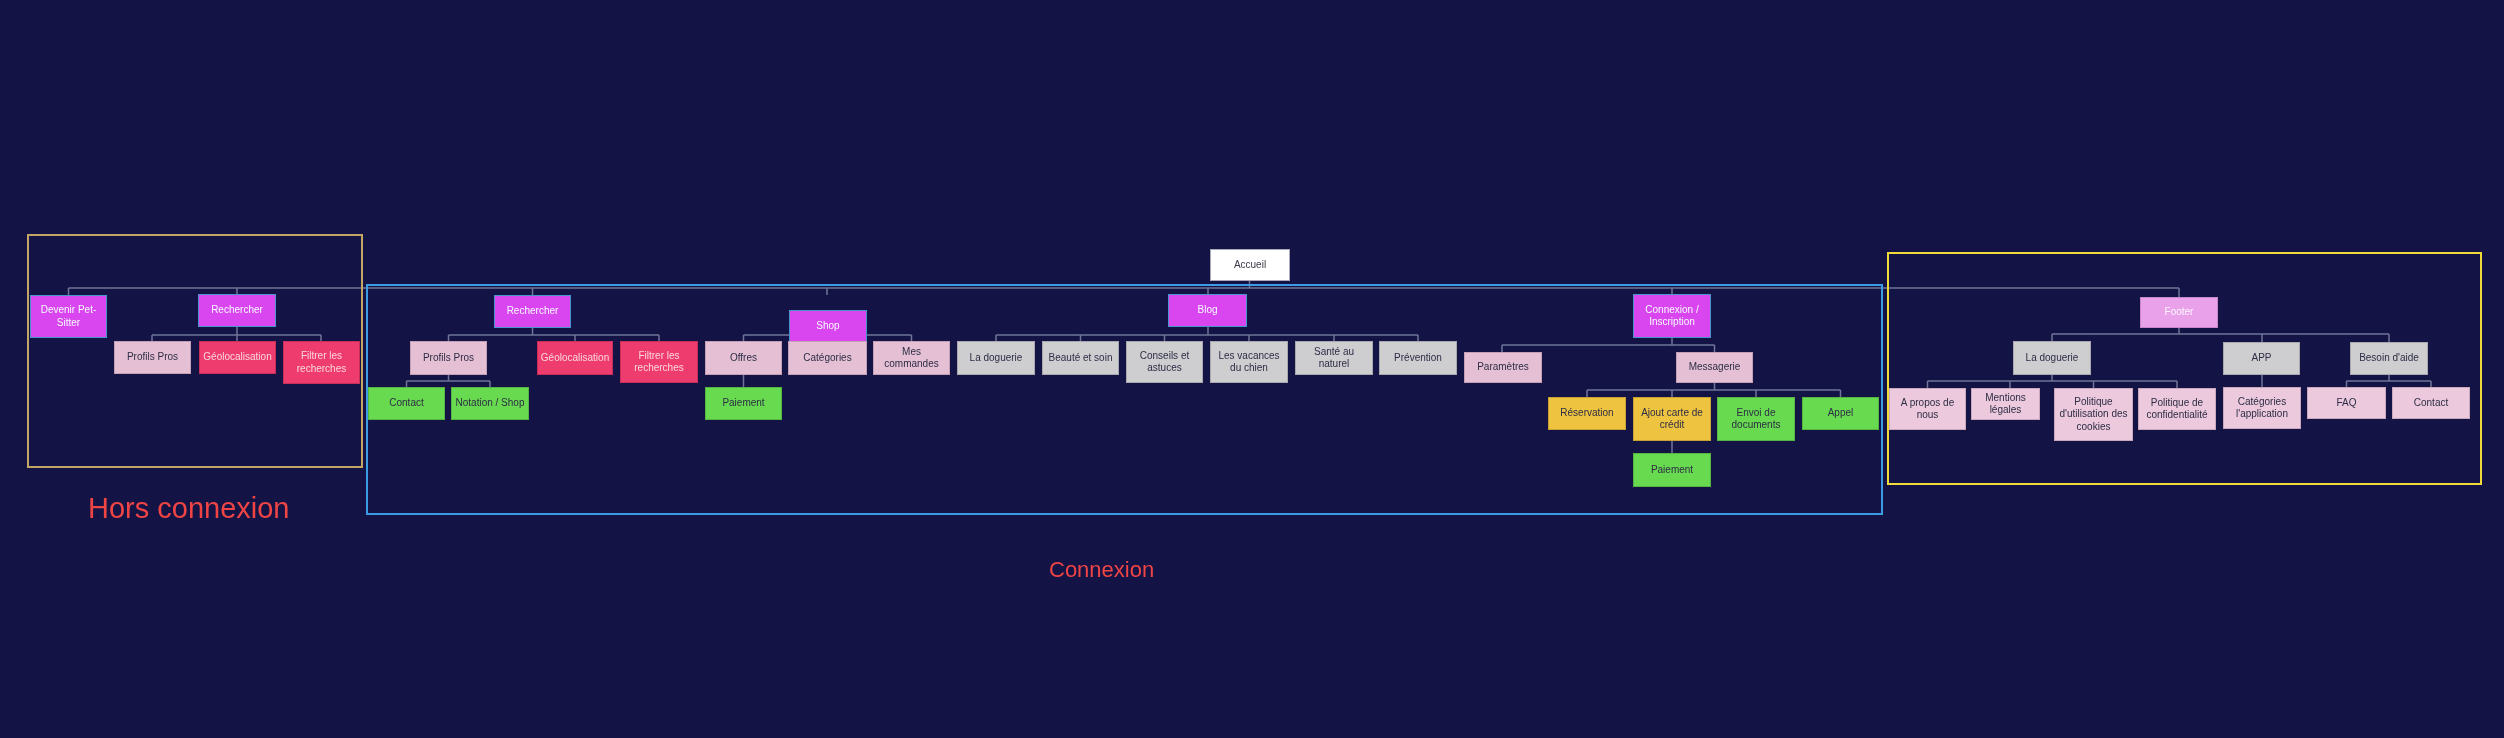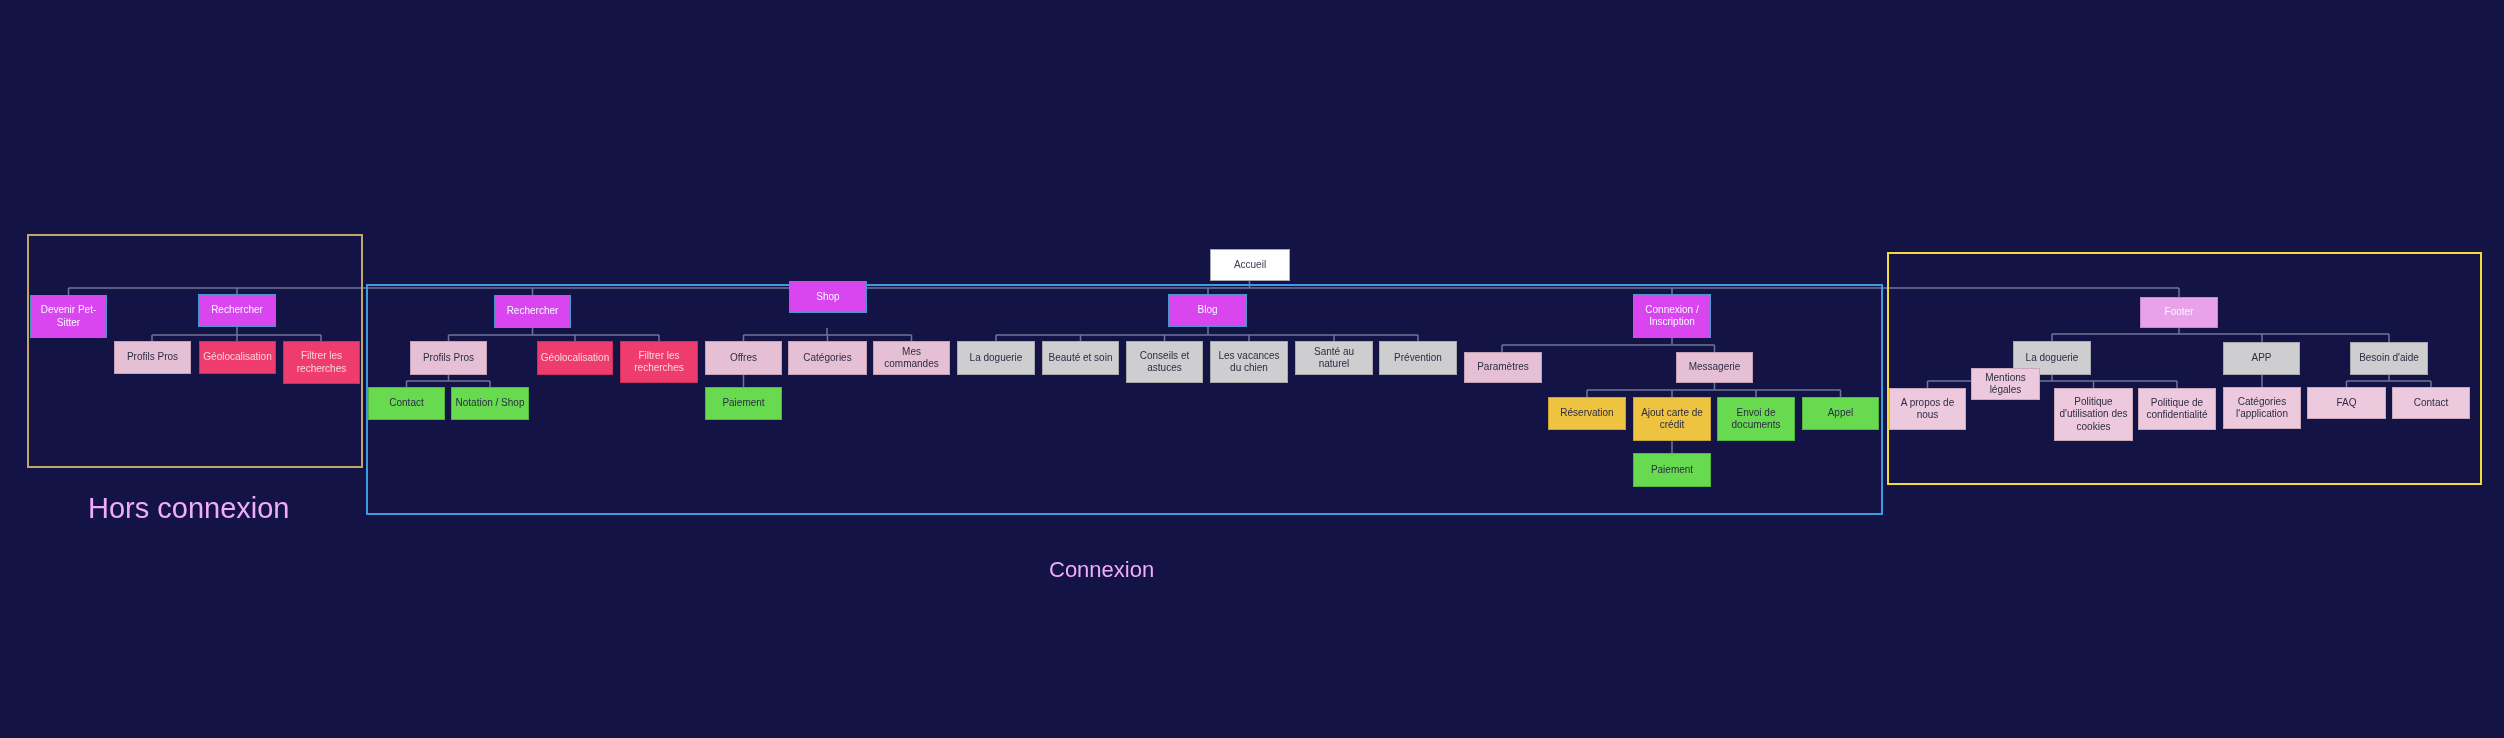--- a/index.html
+++ b/index.html
@@ -15,21 +15,21 @@
         border:1px solid rgba(10,15,60,.25);color:#2d2d45;}
   .node.blue{background:#d946ef;color:#f4fbff;border-color:#4795c9;text-align:center;}
   .node.red{background:#ee3c6e;color:#fad6de;border-color:#c72f59;}
   .node.pink{background:#e5c0d5;border-color:#c4a0b6;}
   .node.pink2{background:#ecc9dc;border-color:#c9a8bc;}
   .node.green{background:#68da50;border-color:#54b53f;}
   .node.yellow{background:#eec33f;border-color:#c7a232;}
   .node.gray{background:#cecdd0;border-color:#a9a8ad;}
   .node.white{background:#ffffff;color:#3a3a4a;border-color:#a9a9b6;}
   .node.violet{background:#e9a1ea;color:#fdf6fe;border-color:#c787c8;}
-  .section-label{position:absolute;color:#f0abfc;font-size:29px;white-space:nowrap;}
+  .section-label{position:absolute;color:#ef4444;font-size:29px;white-space:nowrap;}
 </style>
 </head>
 <body>
 
 <div class="canvas">
 
   <svg class="connectors" viewBox="0 0 2504 738" xmlns="http://www.w3.org/2000/svg">
     <path fill="none" stroke="#6f7596" stroke-width="1.5" d="
       M68.5 288H2179 M68.5 288V295 M237 288V294 M532.5 288V295 M827 288V295
       M1208 288V294 M1672 288V294 M2179 288V297 M1249.5 281V288
@@ -61,21 +61,21 @@
   <div class="node red" style="left:199px;top:341px;width:77px;height:33px">Géolocalisation</div>
   <div class="node red" style="left:283px;top:341px;width:77px;height:43px">Filtrer les recherches</div>
 
   <div class="node blue" style="left:494px;top:295px;width:77px;height:33px">Rechercher</div>
   <div class="node pink" style="left:410px;top:341px;width:77px;height:34px">Profils Pros</div>
   <div class="node red" style="left:537px;top:341px;width:76px;height:34px">Géolocalisation</div>
   <div class="node red" style="left:620px;top:341px;width:78px;height:42px">Filtrer les recherches</div>
   <div class="node green" style="left:368px;top:387px;width:77px;height:33px">Contact</div>
   <div class="node green" style="left:451px;top:387px;width:78px;height:33px">Notation / Shop</div>
 
-  <div class="node blue" style="left:789px;top:281px;width:78px;height:32px">Shop</div>
+  <div class="node blue" style="left:789px;top:310px;width:78px;height:32px">Shop</div>
   <div class="node pink" style="left:705px;top:341px;width:77px;height:34px">Offres</div>
   <div class="node pink" style="left:788px;top:341px;width:79px;height:34px">Catégories</div>
   <div class="node pink" style="left:873px;top:341px;width:77px;height:34px">Mes commandes</div>
   <div class="node green" style="left:705px;top:387px;width:77px;height:33px">Paiement</div>
 
   <div class="node blue" style="left:1168px;top:294px;width:79px;height:33px">Blog</div>
   <div class="node gray" style="left:957px;top:341px;width:78px;height:34px">La doguerie</div>
   <div class="node gray" style="left:1042px;top:341px;width:77px;height:34px">Beauté et soin</div>
   <div class="node gray" style="left:1126px;top:341px;width:77px;height:42px">Conseils et astuces</div>
   <div class="node gray" style="left:1210px;top:341px;width:78px;height:42px">Les vacances du chien</div>
@@ -89,21 +89,21 @@
   <div class="node yellow" style="left:1633px;top:397px;width:78px;height:44px">Ajout carte de crédit</div>
   <div class="node green" style="left:1717px;top:397px;width:78px;height:44px">Envoi de documents</div>
   <div class="node green" style="left:1802px;top:397px;width:77px;height:33px">Appel</div>
   <div class="node green" style="left:1633px;top:453px;width:78px;height:34px">Paiement</div>
 
   <div class="node violet" style="left:2140px;top:297px;width:78px;height:31px">Footer</div>
   <div class="node gray" style="left:2013px;top:341px;width:78px;height:34px">La doguerie</div>
   <div class="node gray" style="left:2223px;top:342px;width:77px;height:33px">APP</div>
   <div class="node gray" style="left:2350px;top:342px;width:78px;height:33px">Besoin d'aide</div>
   <div class="node pink2" style="left:1889px;top:388px;width:77px;height:42px">A propos de nous</div>
-  <div class="node pink2" style="left:1971px;top:368px;width:69px;height:32px">Mentions légales</div>
+  <div class="node pink2" style="left:1971px;top:388px;width:69px;height:32px">Mentions légales</div>
   <div class="node pink2" style="left:2054px;top:388px;width:79px;height:53px">Politique d'utilisation des cookies</div>
   <div class="node pink2" style="left:2138px;top:388px;width:78px;height:42px">Politique de confidentialité</div>
   <div class="node pink2" style="left:2223px;top:387px;width:78px;height:42px">Catégories l'application</div>
   <div class="node pink2" style="left:2307px;top:387px;width:79px;height:32px">FAQ</div>
   <div class="node pink2" style="left:2392px;top:387px;width:78px;height:32px">Contact</div>
 
   <div class="section-label" style="left:88px;top:492px">Hors connexion</div>
   <div class="section-label" style="left:1049px;top:557px;font-size:22px">Connexion</div>
 
 </div>

